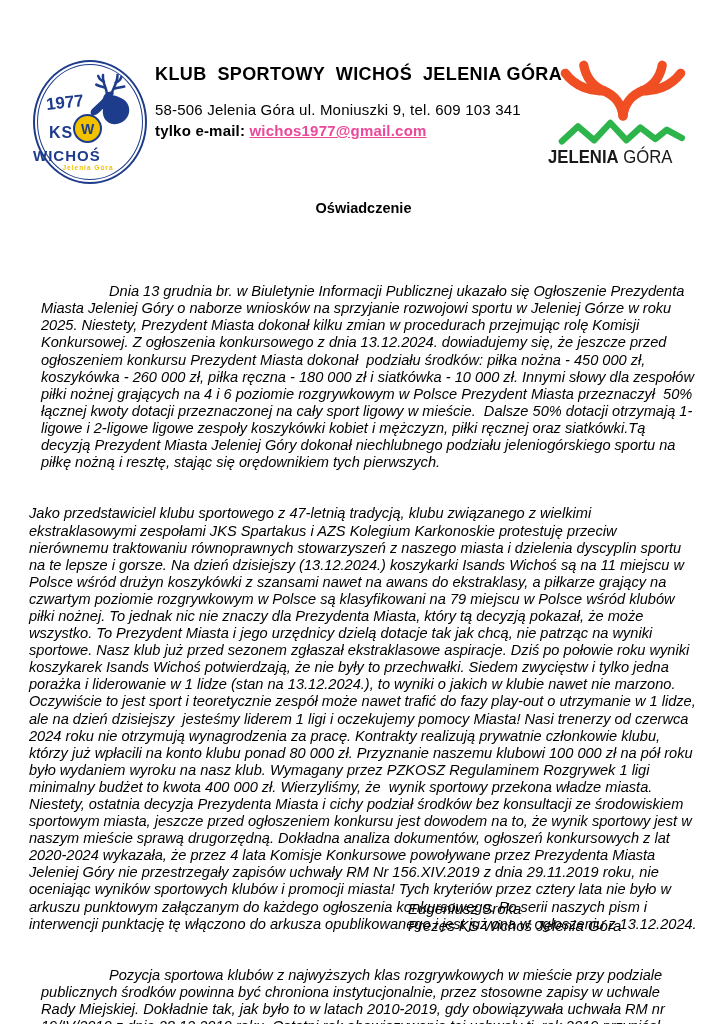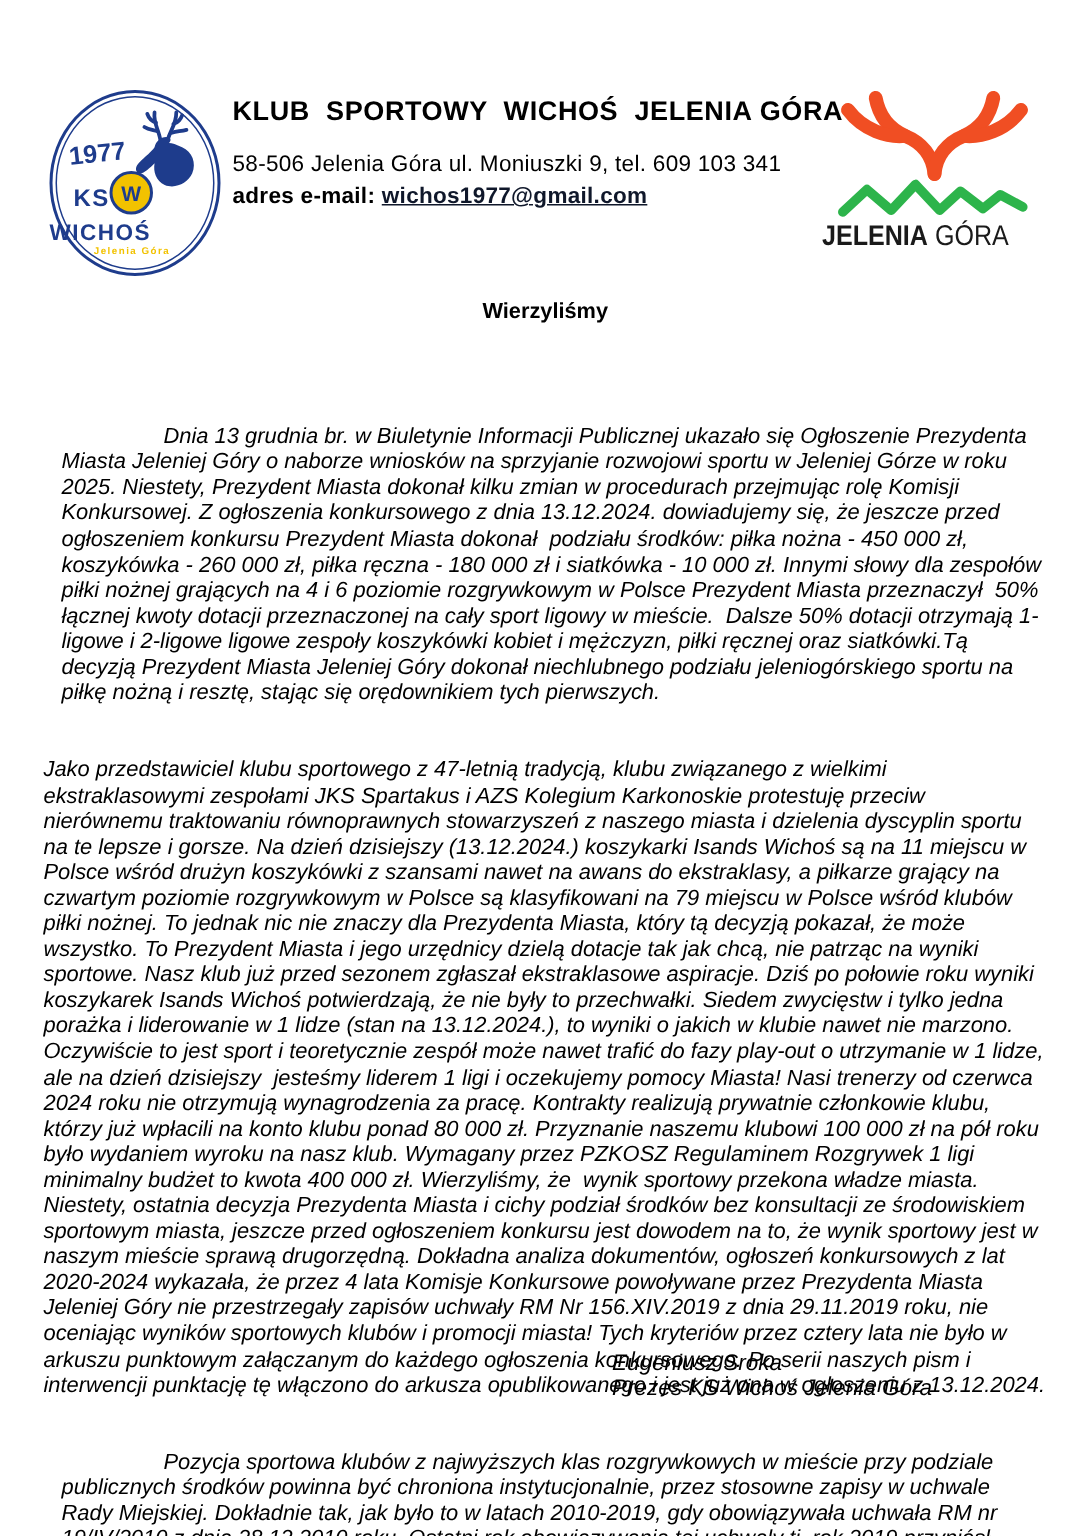--- a/index.html
+++ b/index.html
@@ -13,21 +13,21 @@
   .logo-year{position:absolute;left:13px;top:33px;font-size:17px;font-weight:bold;color:#1e3c8c;transform:rotate(-6deg);}
   .deer-svg{position:absolute;left:42px;top:12px;}
   .logo-ks{position:absolute;left:16px;top:64px;font-size:16px;font-weight:bold;color:#1e3c8c;letter-spacing:1px;}
   .logo-ball{position:absolute;left:40px;top:54px;width:25px;height:25px;border-radius:50%;background:#f2c200;border:2px solid #1e3c8c;display:flex;align-items:center;justify-content:center;font-size:14px;font-weight:bold;color:#1e3c8c;}
   .logo-name{position:absolute;left:0;top:87px;width:110px;font-size:15px;font-weight:bold;color:#1e3c8c;letter-spacing:1px;}
   .logo-city{position:absolute;left:0;top:104px;width:110px;text-align:center;font-size:6.5px;font-weight:bold;color:#f2c200;letter-spacing:1px;}
 
   .club-name{position:absolute;left:155px;top:64px;font-size:18px;font-weight:bold;color:#000000;white-space:pre;letter-spacing:.4px;}
   .address-line{position:absolute;left:155px;top:101px;font-size:15px;font-weight:normal;letter-spacing:.2px;}
   .email-line{position:absolute;left:155px;top:122px;font-size:15px;font-weight:bold;letter-spacing:.2px;}
-  .email-link{text-decoration:underline;color:#0f172a;cursor:pointer;}
+  .email-link{text-decoration:underline;color:#ec4899;cursor:pointer;}
 
   .city-logo{position:absolute;left:548px;top:56px;width:152px;}
   .city-wordmark{margin-top:-4px;font-size:19px;color:#1a1a1a;white-space:nowrap;transform:scaleX(.88);transform-origin:left;}
   .city-wordmark .w-bold{font-weight:800;}
   .city-wordmark .w-light{font-weight:400;}
 
   
   .doc-title{position:absolute;left:29px;top:200px;width:669px;text-align:center;font-size:14.5px;font-weight:bold;line-height:16px;}
   .body-text{position:absolute;left:29px;top:249px;width:669px;font-style:italic;font-size:14.6px;line-height:17.1px;white-space:pre-wrap;}
   .body-text p{margin:0;}
@@ -58,38 +58,38 @@
       <span class="logo-ks">KS</span>
       <span class="logo-ball">
           <span>W</span>
         </span>
       <span class="logo-name">WICHOŚ</span>
       <span class="logo-city">Jelenia Góra</span>
     </div>
 
     <div class="club-name">KLUB  SPORTOWY  WICHOŚ  JELENIA GÓRA</div>
     <div class="address-line">58-506 Jelenia Góra ul. Moniuszki 9, tel. 609 103 341</div>
-    <div class="email-line"><span>adres e-mail: </span><span class="email-link">wichos1977@gmail.com</span></div>
+    <div class="email-line"><span>tylko e-mail: </span><span class="email-link">wichos1977@gmail.com</span></div>
 
     <div class="city-logo">
       <svg width="150" height="90" viewBox="0 0 130 78">
         <g fill="none" stroke="#f04e23" stroke-width="8" stroke-linecap="round" stroke-linejoin="round">
           <path d="M65 52 C64 42 58 34 48 30 C39 26 33 19 31 8"></path>
           <path d="M48 30 C38 31 24 27 15 15"></path>
           <path d="M65 52 C66 42 72 34 82 30 C91 26 97 19 99 8"></path>
           <path d="M82 30 C92 31 106 27 115 15"></path>
         </g>
         <path fill="none" stroke="#2db44b" stroke-width="5.5" stroke-linecap="round" stroke-linejoin="round" d="M12 74 L26 61 L40 73 L54 58 L68 73 L80 62 L93 72 L103 64 L116 71"></path>
       </svg>
       <div class="city-wordmark"><span class="w-bold">JELENIA</span><span class="w-light"> GÓRA</span></div>
     </div>
   </header>
 
   <div class="doc-title">
-    <div>Wierzyliśmy</div>
+    <div>Oświadczenie</div>
   </div>
 
   <div class="body-text">
     <p class="indent">Dnia 13 grudnia br. w Biuletynie Informacji Publicznej ukazało się Ogłoszenie Prezydenta Miasta Jeleniej Góry o naborze wniosków na sprzyjanie rozwojowi sportu w Jeleniej Górze w roku 2025. Niestety, Prezydent Miasta dokonał kilku zmian w procedurach przejmując rolę Komisji Konkursowej. Z ogłoszenia konkursowego z dnia 13.12.2024. dowiadujemy się, że jeszcze przed ogłoszeniem konkursu Prezydent Miasta dokonał  podziału środków: piłka nożna - 450 000 zł, koszykówka - 260 000 zł, piłka ręczna - 180 000 zł i siatkówka - 10 000 zł. Innymi słowy dla zespołów piłki nożnej grających na 4 i 6 poziomie rozgrywkowym w Polsce Prezydent Miasta przeznaczył  50% łącznej kwoty dotacji przeznaczonej na cały sport ligowy w mieście.  Dalsze 50% dotacji otrzymają 1-ligowe i 2-ligowe ligowe zespoły koszykówki kobiet i mężczyzn, piłki ręcznej oraz siatkówki.Tą decyzją Prezydent Miasta Jeleniej Góry dokonał niechlubnego podziału jeleniogórskiego sportu na piłkę nożną i resztę, stając się orędownikiem tych pierwszych.</p>
     <p>Jako przedstawiciel klubu sportowego z 47-letnią tradycją, klubu związanego z wielkimi ekstraklasowymi zespołami JKS Spartakus i AZS Kolegium Karkonoskie protestuję przeciw nierównemu traktowaniu równoprawnych stowarzyszeń z naszego miasta i dzielenia dyscyplin sportu na te lepsze i gorsze. Na dzień dzisiejszy (13.12.2024.) koszykarki Isands Wichoś są na 11 miejscu w Polsce wśród drużyn koszykówki z szansami nawet na awans do ekstraklasy, a piłkarze grający na czwartym poziomie rozgrywkowym w Polsce są klasyfikowani na 79 miejscu w Polsce wśród klubów piłki nożnej. To jednak nic nie znaczy dla Prezydenta Miasta, który tą decyzją pokazał, że może wszystko. To Prezydent Miasta i jego urzędnicy dzielą dotacje tak jak chcą, nie patrząc na wyniki sportowe. Nasz klub już przed sezonem zgłaszał ekstraklasowe aspiracje. Dziś po połowie roku wyniki koszykarek Isands Wichoś potwierdzają, że nie były to przechwałki. Siedem zwycięstw i tylko jedna porażka i liderowanie w 1 lidze (stan na 13.12.2024.), to wyniki o jakich w klubie nawet nie marzono. Oczywiście to jest sport i teoretycznie zespół może nawet trafić do fazy play-out o utrzymanie w 1 lidze, ale na dzień dzisiejszy  jesteśmy liderem 1 ligi i oczekujemy pomocy Miasta! Nasi trenerzy od czerwca 2024 roku nie otrzymują wynagrodzenia za pracę. Kontrakty realizują prywatnie członkowie klubu, którzy już wpłacili na konto klubu ponad 80 000 zł. Przyznanie naszemu klubowi 100 000 zł na pół roku było wydaniem wyroku na nasz klub. Wymagany przez PZKOSZ Regulaminem Rozgrywek 1 ligi minimalny budżet to kwota 400 000 zł. Wierzyliśmy, że  wynik sportowy przekona władze miasta. Niestety, ostatnia decyzja Prezydenta Miasta i cichy podział środków bez konsultacji ze środowiskiem sportowym miasta, jeszcze przed ogłoszeniem konkursu jest dowodem na to, że wynik sportowy jest w naszym mieście sprawą drugorzędną. Dokładna analiza dokumentów, ogłoszeń konkursowych z lat 2020-2024 wykazała, że przez 4 lata Komisje Konkursowe powoływane przez Prezydenta Miasta Jeleniej Góry nie przestrzegały zapisów uchwały RM Nr 156.XIV.2019 z dnia 29.11.2019 roku, nie oceniając wyników sportowych klubów i promocji miasta! Tych kryteriów przez cztery lata nie było w arkuszu punktowym załączanym do każdego ogłoszenia konkursowego. Po serii naszych pism i interwencji punktację tę włączono do arkusza opublikowanego i jest już ona w ogłoszeniu z 13.12.2024.</p>
     <p class="indent">Pozycja sportowa klubów z najwyższych klas rozgrywkowych w mieście przy podziale publicznych środków powinna być chroniona instytucjonalnie, przez stosowne zapisy w uchwale Rady Miejskiej. Dokładnie tak, jak było to w latach 2010-2019, gdy obowiązywała uchwała RM nr 19/IV/2010 z dnia 28.12.2010 roku. Ostatni rok obowiązywania tej uchwały tj. rok 2019 przyniósł dotacje dla piłki ręcznej - 750 000 zł, koszykarzom przyznano 393 000 zł, a piłce nożnej 265 000 zł. Ta uchwała bardzo nie odpowiadała jednak klubom mającym zespoły w niższych ligach i dlatego w roku 2019 została zmieniona na taką, w której wynik sportowy został zmarginalizowany.</p>
   </div>
 
   <div class="signature">
     <div>Eugeniusz Sroka</div>

